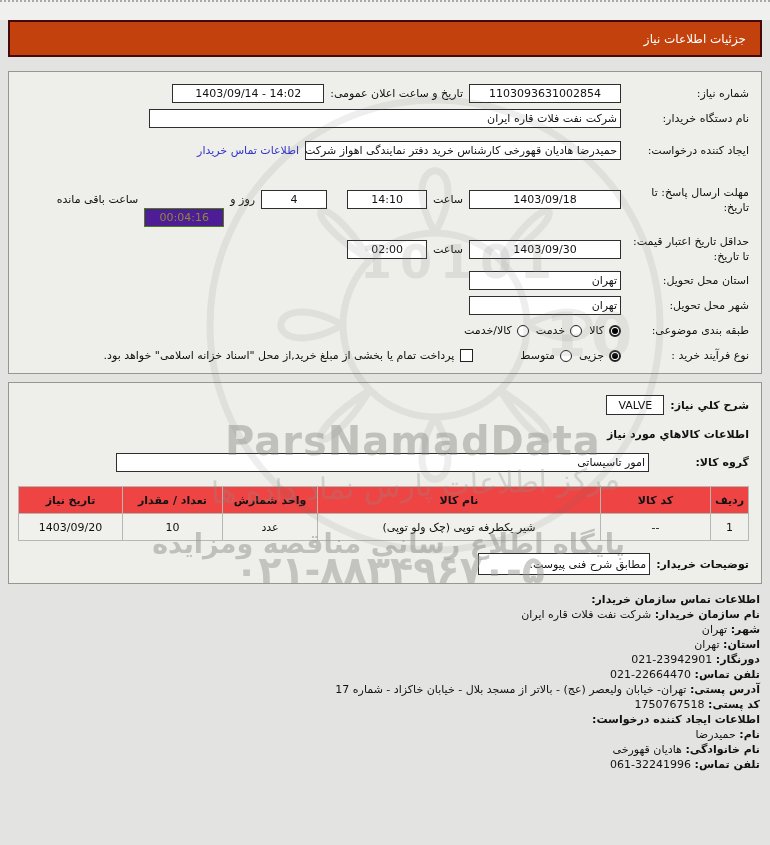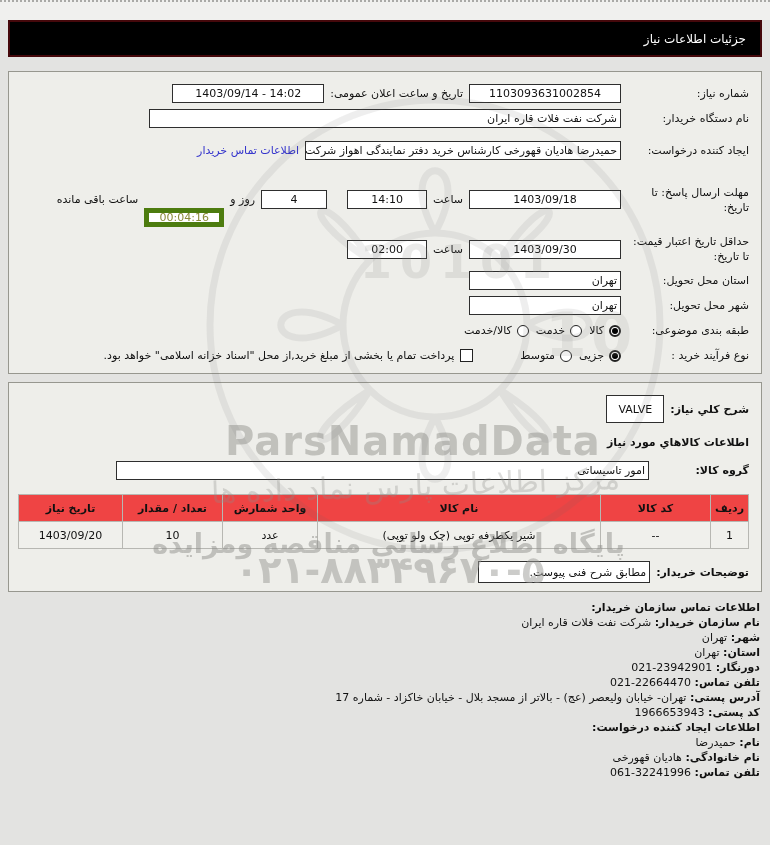--- a/index.html
+++ b/index.html
@@ -16,21 +16,21 @@
   }
   
   .top-strip {
     height: 20px;
     background: #f0f0ee;
     border-top: 2px dotted #a9a9a6;
   }
   .title-bar {
     margin: 0 8px;
     height: 37px;
-    background: #000000;
+    background: #c2410c;
     border: 2px solid #45080b;
     color: #ffffff;
     display: flex;
     align-items: center;
     font-size: 12px;
   }
   .title-bar span { padding-right: 14px; }
   
   .box {
     margin: 14px 8px 0 8px;
@@ -50,32 +50,32 @@
     height: 19px;
     display: flex;
     align-items: center;
     overflow: hidden;
     white-space: nowrap;
     flex: none;
   }
   .inp.center { justify-content: center; }
   .inp.rt { padding: 0 3px; }
   .inp.disabled {
-    background: #ffffff;
-    border: 5px solid #4d7c0f;
+    background: #4c1d95;
+    border: 1px solid #4d7c0f;
     color: #8a8a3a;
     justify-content: center;
     margin-top: 36px;
   }
   .w150 { width: 152px; }
   .w470 { width: 472px; }
   .w390 { width: 316px; }
   .w78  { width: 80px; }
   .w66  { width: 66px; }
-  .w55  { width: 58px; height: 28px; }
+  .w55  { width: 58px; height: 20px; }
   .w172 { width: 172px; height: 22px; }
   .gap20 { margin-right: 20px; }
   .gap6  { margin-right: 6px; }
   .word { margin: 0 6px; flex: none; }
   .link { color: #3333cc; margin-right: 6px; cursor: pointer; flex: none; }
   
   .radio {
     width: 12px; height: 12px; border: 1px solid #222; border-radius: 50%;
     background: #fff; display: inline-block; position: relative; flex: none;
     margin-left: 5px;
@@ -296,18 +296,18 @@
 </div>
 
 <div class="contact">
   <div><b>اطلاعات تماس سازمان خریدار:</b></div>
   <div><b>نام سازمان خریدار:</b> <span>شرکت نفت فلات قاره ایران</span></div>
   <div><b>شهر:</b> <span>تهران</span></div>
   <div><b>استان:</b> <span>تهران</span></div>
   <div><b>دورنگار:</b> <span>23942901-021</span></div>
   <div><b>تلفن تماس:</b> <span>22664470-021</span></div>
   <div><b>آدرس پستی:</b> <span>تهران- خیابان ولیعصر (عج) - بالاتر از مسجد بلال - خیابان خاکزاد - شماره 17</span></div>
-  <div><b>کد پستی:</b> <span>1966653943</span></div>
+  <div><b>کد پستی:</b> <span>1750767518</span></div>
   <div><b>اطلاعات ایجاد کننده درخواست:</b></div>
   <div><b>نام:</b> <span>حمیدرضا</span></div>
   <div><b>نام خانوادگی:</b> <span>هادیان قهورخی</span></div>
   <div><b>تلفن تماس:</b> <span>32241996-061</span></div>
 </div>
 
 </body></html>

